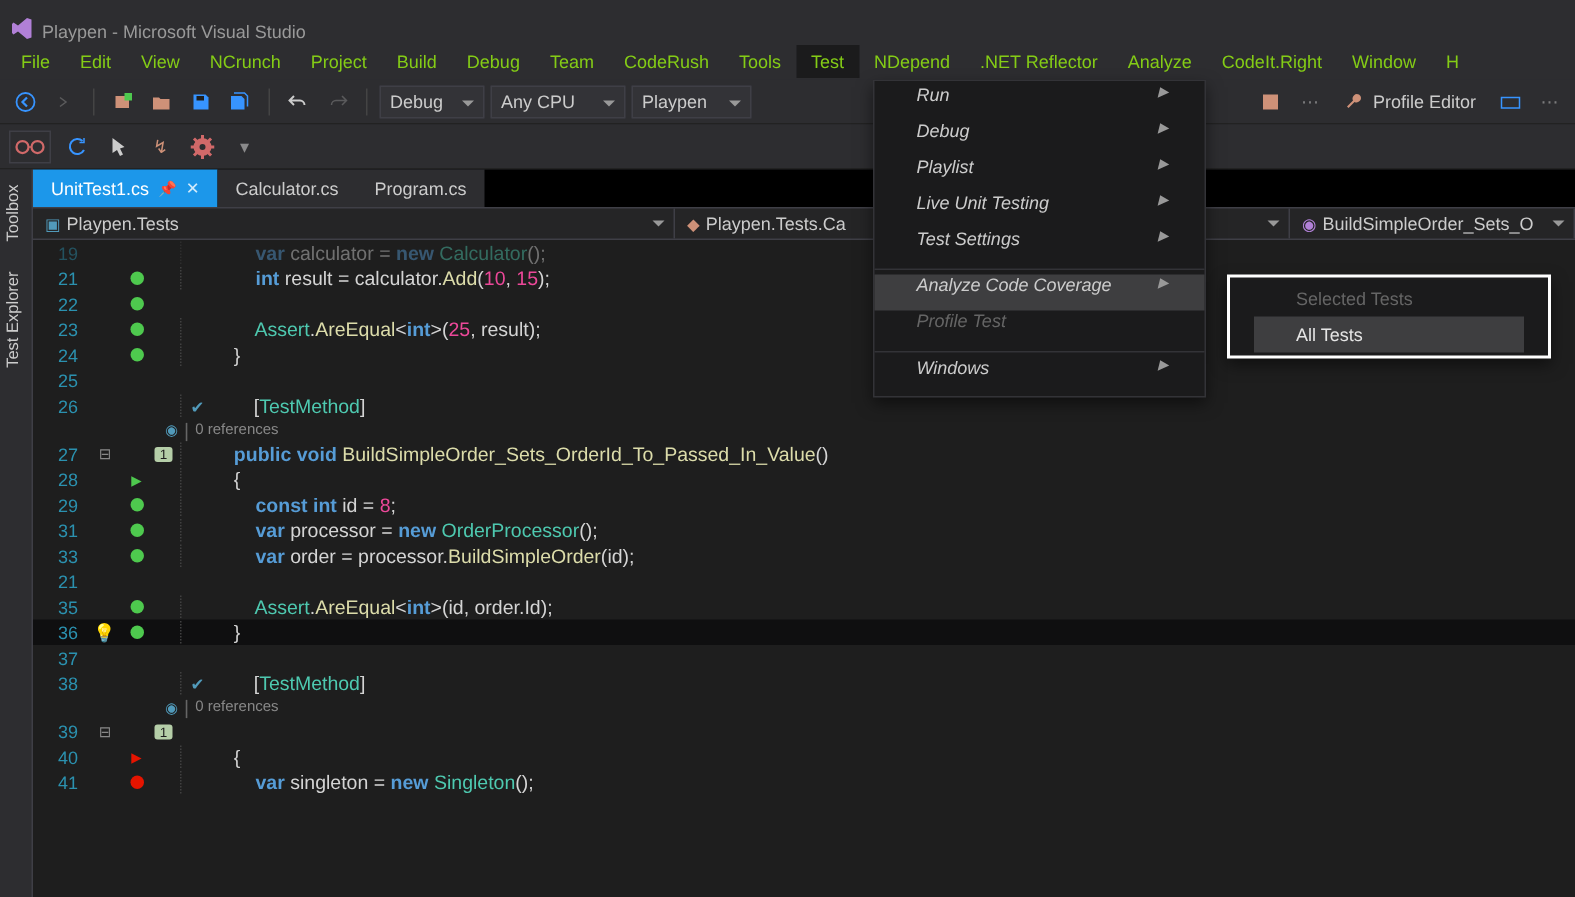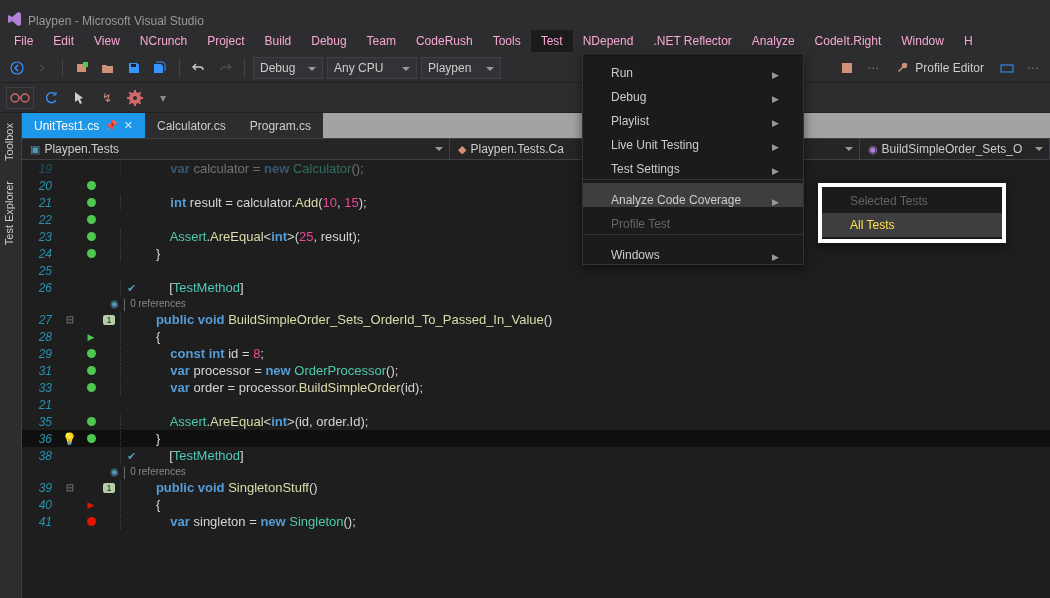--- a/index.html
+++ b/index.html
@@ -2,52 +2,52 @@
 <html><head>
 <meta charset="utf-8">
 <style>
 * { margin:0; padding:0; box-sizing:border-box; font-family:"Segoe UI",sans-serif; }
 body { background:#2d2d30; color:#ccc; font-size:12px; overflow:hidden; width:1050px; height:598px; position:relative; }
 
 .titlebar { height:28px; background:#2d2d30; display:flex; align-items:flex-end; padding:0 6px; gap:4px; color:#999; }
 .vs-logo { width:18px; height:18px; display:inline-flex; align-items:center; justify-content:center; }
 
 .menubar { height:25px; display:flex; align-items:center; padding:0 4px; background:#2d2d30; }
-.menubar .mi { padding:4px 10px; cursor:pointer; color:#f9a8d4; }
+.menubar .mi { padding:4px 10px; cursor:pointer; color:#84cc16; }
 .menubar .mi.open { background:#1b1b1c; }
 
 .toolbar { height:30px; display:flex; align-items:center; gap:4px; padding:2px 6px; background:#2d2d30; border-bottom:1px solid #222; }
 .tb-btn { width:22px; height:22px; display:inline-flex; align-items:center; justify-content:center; color:#c8c8c8; cursor:pointer; }
 .tb-sep { width:1px; height:18px; background:#444; margin:0 4px; }
 .tb-combo { height:22px; background:#333337; border:1px solid #3f3f46; padding:0 18px 0 6px; display:inline-flex; align-items:center; color:#ccc; min-width:70px; position:relative; cursor:pointer; }
 .tb-combo::after{content:"";position:absolute;right:6px;top:9px;border:4px solid transparent;border-top-color:#999;}
 .tb-text-btn { height:22px; display:inline-flex; align-items:center; gap:5px; padding:0 8px; color:#ccc; cursor:pointer; }
 
 .toolbar2 { height:30px; display:flex; align-items:center; gap:6px; padding:2px 6px; background:#2d2d30; border-bottom:1px solid #222; }
 .glasses-btn { width:28px; height:22px; border:1px solid #3f3f46; display:inline-flex; align-items:center; justify-content:center; cursor:pointer; }
 
 .sidebar-left { position:absolute; left:0; top:113px; bottom:0; width:22px; background:#2d2d30; border-right:1px solid #3f3f46; }
 .sidebar-tab { writing-mode:vertical-rl; transform:rotate(180deg); padding:10px 3px; color:#ccc; cursor:pointer; font-size:11px; }
 
-.tabbar { position:absolute; left:22px; top:113px; right:0; height:25px; background:#a3a3a3; display:flex; }
+.tabbar { position:absolute; left:22px; top:113px; right:0; height:25px; background:#000000; display:flex; }
 .tab { padding:4px 12px; display:flex; align-items:center; gap:6px; background:#2d2d30; color:#ccc; cursor:pointer; font-size:12px; }
 .tab.active { background:#1c97ea; color:#fff; }
 .tab .pin{font-size:10px;}
 .tab .close{font-size:11px;opacity:.8;}
 
 .navbar { position:absolute; left:22px; top:138px; right:0; height:22px; background:#252526; border-top:1px solid #3f3f46; border-bottom:1px solid #3f3f46; display:flex; align-items:center; }
 .nav-combo { flex:0 0 auto; padding:0 20px 0 8px; height:20px; display:flex; align-items:center; gap:4px; position:relative; cursor:pointer; border-right:1px solid #3f3f46; }
 .nav-combo.w1{width:428px;}
 .nav-combo.w2{width:410px;}
 .nav-combo.w3{flex:1;}
 .nav-combo::after{content:"";position:absolute;right:6px;top:8px;border:4px solid transparent;border-top-color:#999;}
 
 .editor { position:absolute; left:22px; top:160px; right:0; bottom:0; background:#1e1e1e; font-family:Consolas,monospace; font-size:13px; overflow:hidden; }
 .line { display:flex; height:17px; align-items:center; white-space:pre; }
-.lnum { width:36px; text-align:right; padding-right:6px; color:#2b91af; user-select:none; font-size:12px;font-style:italic; }
+.lnum { width:36px; text-align:right; padding-right:6px; color:#2b91af; user-select:none; font-size:12px; }
 .gutter { width:24px; display:flex; align-items:center; justify-content:center; position:relative; }
 .gutter .collapse{color:#888;font-size:10px;cursor:pointer;}
 .marker { width:18px; display:flex; align-items:center; justify-content:center; }
 .dot{width:9px;height:9px;border-radius:50%;}
 .dot.green{background:#4ec94e;}
 .dot.red{background:#e51400;}
 .chev{color:#4ec94e;font-size:9px;}
 .ovl{width:18px;display:flex;align-items:center;justify-content:center;}
 .ovl .n{background:#b5cea8;color:#1e1e1e;font-size:9px;padding:0 3px;border-radius:2px;}
 .code { padding-left:6px; border-left:1px dotted #404040; margin-left:2px; }
@@ -58,28 +58,28 @@
 .punc{color:#d4d4d4;}
 .ident{color:#d4d4d4;}
 .op{color:#d4d4d4;}
 .codelens{display:flex;align-items:center;gap:4px;padding-left:88px;height:15px;}
 .codelens .bulb{color:#519aba;font-size:10px;}
 .codelens .txt{color:#888;font-size:10px;}
 .bulb-margin{position:absolute;left:40px;color:#ffcc00;font-size:12px;}
 .hl-line{background:#0f0f10;}
 
 .context-menu{position:absolute;background:#1b1b1c;border:1px solid #333337;box-shadow:0 4px 10px rgba(0,0,0,.5);padding:2px 0;z-index:100;}
-.cm-item{height:24px;display:flex;align-items:flex-end;justify-content:space-between;padding:0 24px 0 28px;color:#ccc;cursor:pointer;min-width:220px;font-size:12px;}
+.cm-item{height:24px;display:flex;align-items:flex-start;justify-content:space-between;padding:0 24px 0 28px;color:#ccc;cursor:pointer;min-width:220px;font-size:12px;font-style:italic;}
 .cm-item.highlighted{background:#3e3e40;}
 .cm-item.disabled{color:#656565;cursor:default;}
 .cm-sep{height:1px;background:#333337;margin:3px 0;}
 .cm-item .arrow{font-size:9px;color:#999;}
 
-.sub-menu{position:absolute;background:#1b1b1c;border:4px solid #ffffff;box-shadow:0 4px 10px rgba(0,0,0,.5);padding:2px 0;z-index:101;}
-.sub-item{height:24px;display:flex;align-items:center;padding:0 24px 0 28px;color:#fde047;cursor:pointer;min-width:180px;font-size:12px;}
+.sub-menu{position:absolute;background:#1b1b1c;border:2px solid #ffffff;box-shadow:0 4px 10px rgba(0,0,0,.5);padding:2px 16px;z-index:101;}
+.sub-item{height:24px;display:flex;align-items:center;padding:0 24px 0 28px;color:#e5e5e5;cursor:pointer;min-width:180px;font-size:12px;}
 .sub-item.disabled{color:#656565;}
 .sub-item.highlighted{background:#3e3e40;}
 
 .icon-csharp{color:#519aba;font-size:11px;}
 .icon-purple{color:#b180d7;font-size:11px;}
 .icon-orange{color:#ce9178;font-size:11px;}
 </style>
 </head>
 <body>
 
@@ -245,47 +245,47 @@
     <span>Playpen.Tests.Ca</span>
   </div>
   <div class="nav-combo w3">
     <span class="icon-purple">◉</span>
     <span>BuildSimpleOrder_Sets_O</span>
   </div>
 </div>
 
 <div class="editor" id="editor">
     <div class="line" style="opacity: 0.45;"><span class="lnum">19</span><span class="gutter"></span><span class="marker"></span><span class="ovl"></span><span class="code">            <span class="kw">var</span> <span class="ident">calculator</span> <span class="op">=</span> <span class="kw">new</span> <span class="type">Calculator</span><span class="punc">();</span></span></div>
-    <div class="line"><span class="lnum">20</span><span class="gutter"></span><span class="marker"><span class="dot green"></span></span><span class="ovl"></span><span class="code"></span></div>
     <div class="line"><span class="lnum">21</span><span class="gutter"></span><span class="marker"><span class="dot green"></span></span><span class="ovl"></span><span class="code">            <span class="kw">int</span> <span class="ident">result</span> <span class="op">=</span> <span class="ident">calculator</span><span class="punc">.</span><span class="method">Add</span><span class="punc">(</span><span class="num">10</span><span class="punc">, </span><span class="num">15</span><span class="punc">);</span></span></div>
     <div class="line"><span class="lnum">22</span><span class="gutter"></span><span class="marker"><span class="dot green"></span></span><span class="ovl"></span><span class="code"></span></div>
     <div class="line"><span class="lnum">23</span><span class="gutter"></span><span class="marker"><span class="dot green"></span></span><span class="ovl"></span><span class="code">            <span class="type">Assert</span><span class="punc">.</span><span class="method">AreEqual</span><span class="punc">&lt;</span><span class="kw">int</span><span class="punc">&gt;(</span><span class="num">25</span><span class="punc">, </span><span class="ident">result</span><span class="punc">);</span></span></div>
     <div class="line"><span class="lnum">24</span><span class="gutter"></span><span class="marker"><span class="dot green"></span></span><span class="ovl"></span><span class="code">        <span class="punc">}</span></span></div>
     <div class="line"><span class="lnum">25</span><span class="gutter"></span><span class="marker"></span><span class="ovl"></span><span class="code"></span></div>
     <div class="line"><span class="lnum">26</span><span class="gutter"></span><span class="marker"></span><span class="ovl"></span><span class="code"><span style="color:#519aba;font-size:11px;margin-right:4px">✔</span>        <span class="punc">[</span><span class="type">TestMethod</span><span class="punc">]</span></span></div>
     <div class="codelens">
       <span class="bulb">◉</span>
       <span style="color:#666">|</span>
       <span class="txt">0 references</span>
     </div>
     <div class="line"><span class="lnum">27</span><span class="gutter"><span class="collapse">⊟</span></span><span class="marker"></span><span class="ovl"><span class="n">1</span></span><span class="code">        <span class="kw">public</span> <span class="kw">void</span> <span class="method">BuildSimpleOrder_Sets_OrderId_To_Passed_In_Value</span><span class="punc">()</span></span></div>
     <div class="line"><span class="lnum">28</span><span class="gutter"></span><span class="marker"><span class="chev">▶</span></span><span class="ovl"></span><span class="code">        <span class="punc">{</span></span></div>
     <div class="line"><span class="lnum">29</span><span class="gutter"></span><span class="marker"><span class="dot green"></span></span><span class="ovl"></span><span class="code">            <span class="kw">const</span> <span class="kw">int</span> <span class="ident">id</span> <span class="op">=</span> <span class="num">8</span><span class="punc">;</span></span></div>
     <div class="line"><span class="lnum">31</span><span class="gutter"></span><span class="marker"><span class="dot green"></span></span><span class="ovl"></span><span class="code">            <span class="kw">var</span> <span class="ident">processor</span> <span class="op">=</span> <span class="kw">new</span> <span class="type">OrderProcessor</span><span class="punc">();</span></span></div>
     <div class="line"><span class="lnum">33</span><span class="gutter"></span><span class="marker"><span class="dot green"></span></span><span class="ovl"></span><span class="code">            <span class="kw">var</span> <span class="ident">order</span> <span class="op">=</span> <span class="ident">processor</span><span class="punc">.</span><span class="method">BuildSimpleOrder</span><span class="punc">(</span><span class="ident">id</span><span class="punc">);</span></span></div>
     <div class="line"><span class="lnum">21</span><span class="gutter"></span><span class="marker"></span><span class="ovl"></span><span class="code"></span></div>
     <div class="line"><span class="lnum">35</span><span class="gutter"></span><span class="marker"><span class="dot green"></span></span><span class="ovl"></span><span class="code">            <span class="type">Assert</span><span class="punc">.</span><span class="method">AreEqual</span><span class="punc">&lt;</span><span class="kw">int</span><span class="punc">&gt;(</span><span class="ident">id</span><span class="punc">, </span><span class="ident">order</span><span class="punc">.</span><span class="ident">Id</span><span class="punc">);</span></span></div>
     <div class="line hl-line"><span class="bulb-margin">💡</span><span class="lnum">36</span><span class="gutter"></span><span class="marker"><span class="dot green"></span></span><span class="ovl"></span><span class="code">        <span class="punc">}</span></span></div>
+    <div class="line"><span class="lnum">37</span><span class="gutter"></span><span class="marker"></span><span class="ovl"></span><span class="code"></span></div>
     <div class="line"><span class="lnum">38</span><span class="gutter"></span><span class="marker"></span><span class="ovl"></span><span class="code"><span style="color:#519aba;font-size:11px;margin-right:4px">✔</span>        <span class="punc">[</span><span class="type">TestMethod</span><span class="punc">]</span></span></div>
     <div class="codelens">
       <span class="bulb">◉</span>
       <span style="color:#666">|</span>
       <span class="txt">0 references</span>
     </div>
-    <div class="line"><span class="lnum">39</span><span class="gutter"><span class="collapse">⊟</span></span><span class="marker"></span><span class="ovl"><span class="n">1</span></span><span class="code">        <span class="kw">public</span> <span class="kw">void</span> <span class="method">SingletonStuff</span><span class="punc">()</span></span></div>
+    <div class="line"><span class="lnum">39</span><span class="gutter"><span class="collapse">⊟</span></span><span class="marker"></span><span class="ovl"><span class="n">1</span></span></div>
     <div class="line"><span class="lnum">40</span><span class="gutter"></span><span class="marker"><span class="chev" style="color:#e51400">▶</span></span><span class="ovl"></span><span class="code">        <span class="punc">{</span></span></div>
     <div class="line"><span class="lnum">41</span><span class="gutter"></span><span class="marker"><span class="dot red"></span></span><span class="ovl"></span><span class="code">            <span class="kw">var</span> <span class="ident">singleton</span> <span class="op">=</span> <span class="kw">new</span> <span class="type">Singleton</span><span class="punc">();</span></span></div>
   </div>
 
 <div class="context-menu" style="left:582px; top:53px;" id="testmenu">
     <div class="cm-item">
       <span>Run</span>
       <span class="arrow">▶</span>
     </div>
     <div class="cm-item">

